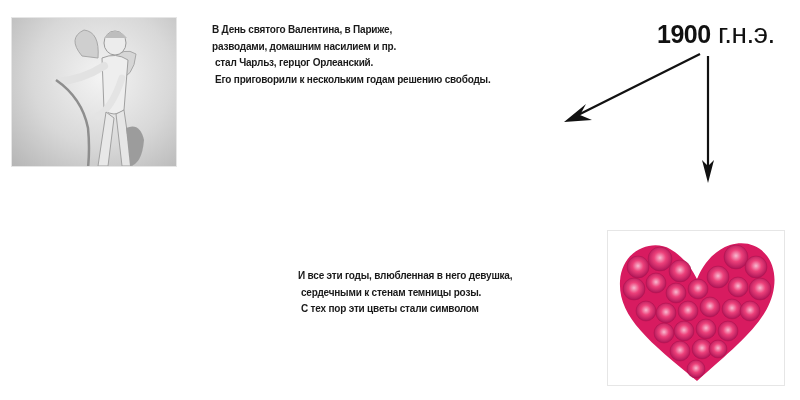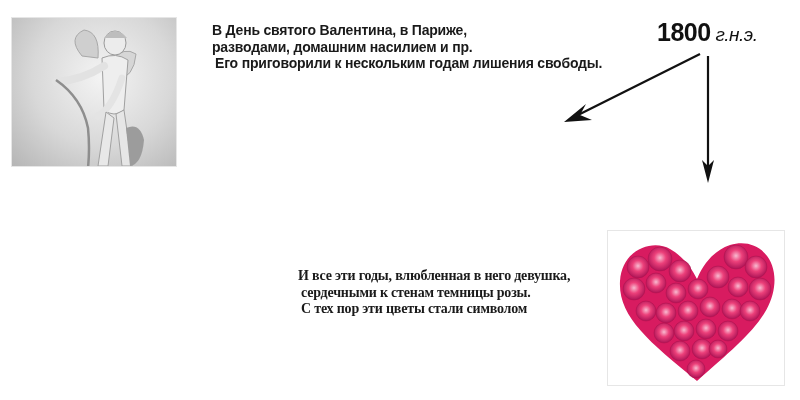--- a/index.html
+++ b/index.html
@@ -2,28 +2,28 @@
 <html><head>
 <meta charset="utf-8">
 <style>
   html, body { margin: 0; padding: 0; }
   body { width: 800px; height: 400px; background: #ffffff; position: relative; overflow: hidden;
          font-family: "Liberation Sans", "DejaVu Sans", sans-serif; color: #111; }
   .photo { position: absolute; border: 1px solid #e6e6e6; box-sizing: border-box; overflow: hidden; }
   .cupid { left: 11px; top: 17px; width: 166px; height: 150px;
            background: radial-gradient(ellipse at 55% 40%, #f4f4f4 0%, #d8d8d8 55%, #b5b5b5 100%); }
   .heart-photo { left: 607px; top: 230px; width: 178px; height: 156px; background: #fff; }
-  .text-block { position: absolute; font-size: 14px; line-height: 16.7px; font-weight: bold;
+  .text-block { position: absolute; font-size: 10px; line-height: 16.7px; font-weight: bold;
                 font-stretch: condensed; letter-spacing: -0.2px; color: #1a1a1a; }
   .text-block div { white-space: nowrap; }
   .t1 { left: 212px; top: 22px; }
-  .t2 { left: 298px; top: 268px; font-family: Liberation Serif, serif; }
+  .t2 { left: 298px; top: 268px; }
   .indent { padding-left: 3px; }
   .year { position: absolute; left: 657px; top: 18px; font-size: 25px; font-weight: bold; letter-spacing: -0.5px; color: #111; }
-  .year .suffix { font-weight: normal; font-size: 19px; font-style: italic; }
+  .year .suffix { font-weight: normal; font-size: 28px; }
   svg.arrows { position: absolute; left: 0; top: 0; }
 </style>
 </head>
 <body>
 
 <div class="photo cupid">
   <svg width="166" height="150" viewBox="0 0 166 150">
 
     <path d="M70 38 Q55 20 72 12 Q88 14 86 40 Z" fill="#cfcfcf" stroke="#a8a8a8"></path>
     <path d="M100 42 Q112 28 124 36 Q122 60 104 62 Z" fill="#d6d6d6" stroke="#a8a8a8"></path>
@@ -41,25 +41,26 @@
 
     <path d="M44 62 Q70 80 76 110 Q78 130 76 150" stroke="#8e8e8e" stroke-width="2.5" fill="none"></path>
 
     <path d="M114 110 Q128 104 132 122 Q130 146 118 148 Z" fill="#9c9c9c"></path>
   </svg>
 </div>
 
 <div class="text-block t1">
   <div>В День святого Валентина, в Париже,</div>
   <div>разводами, домашним насилием и пр.</div>
-  <div class="indent">Его приговорили к нескольким годам лишения свободы.</div>
+  <div class="indent">стал Чарльз, герцог Орлеанский.</div>
+  <div class="indent">Его приговорили к нескольким годам решению свободы.</div>
 </div>
 
 <div class="year">
-  <span>1800</span><span class="suffix"> г.н.э.</span>
+  <span>1900</span><span class="suffix"> г.н.э.</span>
 </div>
 
 <svg class="arrows" width="800" height="400">
   <g>
     <line x1="700" y1="54" x2="572" y2="118" stroke="#111" stroke-width="2.2"></line>
     <path d="M564 122 L586 104 L580 115 L592 120 Z" fill="#111"></path>
   </g>
   <g>
     <line x1="708" y1="56" x2="708" y2="170" stroke="#111" stroke-width="2.2"></line>
     <path d="M708 183 L702 160 L708 166 L714 160 Z" fill="#111"></path>

